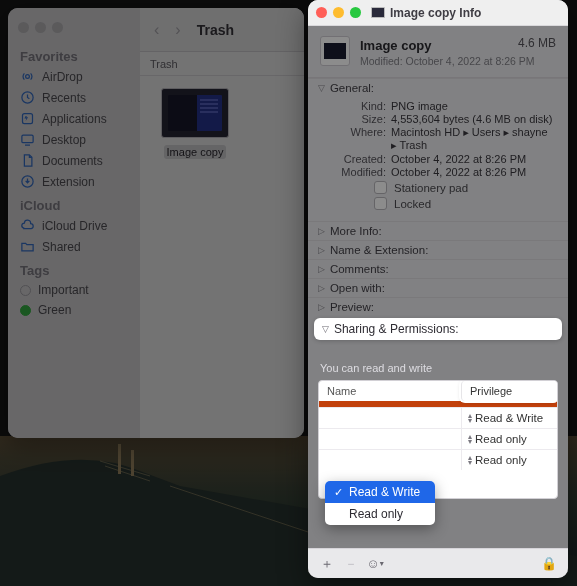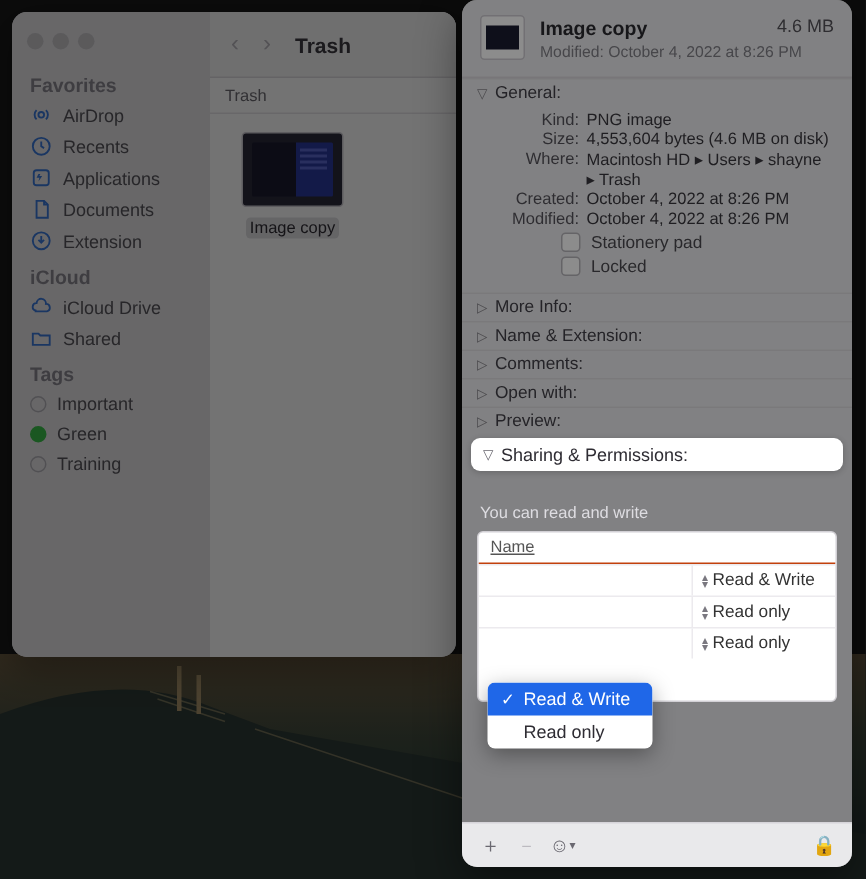--- a/index.html
+++ b/index.html
@@ -62,21 +62,21 @@
   .kv .v { flex: 1; color: #3a383f; }
   .chk-row { display: flex; align-items: center; gap: 7px; margin: 3px 0 3px 38px; font-size: 11.5px; color:#4b4a50; }
   .chk { width: 13px; height: 13px; border: 1px solid #b8b6bc; border-radius: 3px; background: #fff; }
   .body { position: relative; flex:1; }
   .dim2 { position:absolute; inset:0; background:rgba(0,0,0,0.45); z-index:0; }
   .ontop { position: relative; z-index: 3; }
   .hl-row { background: #fff; border-radius: 6px; margin: 0 6px; padding: 4px 8px; font-size: 12px; color: #2e2c33; display:flex; align-items:center; box-shadow: 0 1px 4px rgba(0,0,0,0.2); }
   .sp-body { padding: 20px 10px 0; font-size: 11.5px; border-radius: 18px; }
   .sp-note { color: #dedde2; margin: 2px 2px 6px; font-size:11px; }
   .perm-table { background: #fff; border: 1px solid #d2d0d5; border-radius: 4px; overflow: hidden; }
-  .pt-head { display:flex; font-size:11px; color:#555; border-bottom:1px solid #c2410c;text-decoration:underline; }
+  .pt-head { display:flex; font-size:11px; color:#555; border-bottom:6px solid #c2410c; }
   .pt-head .c1 { flex:1; padding:4px 8px; }
   .pt-head .c2 { width:96px; padding:4px 8px; border-left:1px solid #e6e5e8; }
   .pt-head .c2.hl { background:#fff; border-radius:4px; box-shadow:0 0 0 2px #fff, 0 1px 4px rgba(0,0,0,0.25); position:relative; z-index:4; font-weight:500; color:#333; }
   .pt-row { display:flex; font-size:11.5px; border-top:1px solid #eceaee; }
   .pt-row .c1 { flex:1; padding:4px 8px; display:flex; align-items:center; gap:5px; color:#333; }
   .pt-row .c2 { width:96px; padding:4px 6px; border-left:1px solid #eceaee; color:#333; display:flex; align-items:center; gap:3px; }
   .pop { position:absolute; left:17px; width:110px; background:#fff; border-radius:5px; box-shadow:0 4px 14px rgba(0,0,0,0.35); z-index:5; overflow:hidden; }
   .pop .opt { padding:4px 9px; font-size:12px; color:#2e2c33; display:flex; align-items:center; gap:5px; }
   .pop .opt.sel { background:#1f67e8; color:#fff; }
   .pop .opt .ck { width:10px; font-size:11px; }
@@ -128,20 +128,29 @@
           <svg viewBox="0 0 24 24" fill="none" stroke="currentColor" stroke-width="2">
             <rect x="4" y="4" width="16" height="16" rx="3"></rect>
             <path d="M9 8l-2 4h3l-1 4 4-6h-3l1-2z" fill="currentColor" stroke="none"></path>
           </svg>
         </span>
         <span>Applications</span>
       </div>
     <div class="side-item">
         <span class="ic">
           <svg viewBox="0 0 24 24" fill="none" stroke="currentColor" stroke-width="2">
+            <rect x="3" y="5" width="18" height="12" rx="2"></rect>
+            <path d="M8 21h8"></path>
+          </svg>
+        </span>
+        <span>Desktop</span>
+      </div>
+    <div class="side-item">
+        <span class="ic">
+          <svg viewBox="0 0 24 24" fill="none" stroke="currentColor" stroke-width="2">
             <path d="M7 3h8l4 4v14H7z"></path>
             <path d="M15 3v4h4"></path>
           </svg>
         </span>
         <span>Documents</span>
       </div>
     <div class="side-item">
         <span class="ic">
           <svg viewBox="0 0 24 24" fill="none" stroke="currentColor" stroke-width="2">
             <circle cx="12" cy="12" r="9"></circle>
@@ -170,24 +179,20 @@
       </div>
 
     <div class="side-h">Tags</div>
     <div class="side-item">
         <span class="tagdot"></span>
         <span>Important</span>
       </div>
     <div class="side-item">
         <span class="tagdot green"></span>
         <span>Green</span>
-      </div>
-    <div class="side-item">
-        <span class="tagdot"></span>
-        <span>Training</span>
       </div>
   </div>
   <div class="main">
     <div class="toolbar">
       <span class="navbtn">‹</span>
       <span class="navbtn">›</span>
       <span class="title">Trash</span>
     </div>
     <div class="pathbar">
         <span>Trash</span>
@@ -204,20 +209,29 @@
           </div>
         <span class="label">Image copy</span>
       </div>
     </div>
   </div>
 </div>
 
 <div class="dim" style="z-index:1;"></div>
 
 <div class="info">
+  <div class="titlebar">
+    <span class="dot r"></span>
+    <span class="dot y"></span>
+    <span class="dot g"></span>
+    <span class="ttl">
+        <span class="mini-thumb"></span>
+        <span>Image copy Info</span>
+      </span>
+  </div>
 
   <div class="body">
     <div class="dim2"></div>
 
     <div class="header">
       <div class="big-thumb">
           <div></div>
         </div>
       <div class="meta">
         <div><span class="name">Image copy</span><span class="size">4.6 MB</span></div>
@@ -298,20 +312,21 @@
           <span class="disc" style="color:#6a6870;">▽</span>
           <span>Sharing &amp; Permissions:</span>
         </div>
     </div>
 
     <div class="sp-body ontop">
       <div class="sp-note">You can read and write</div>
       <div class="perm-table">
         <div class="pt-head">
           <div class="c1">Name</div>
+          <div class="c2 hl">Privilege</div>
         </div>
         <div class="pt-row">
           <div class="c1"></div>
           <div class="c2">
               <span class="updn">
                 <span>▴</span>
                 <span>▾</span>
               </span>
               <span>Read &amp; Write</span>
             </div>

